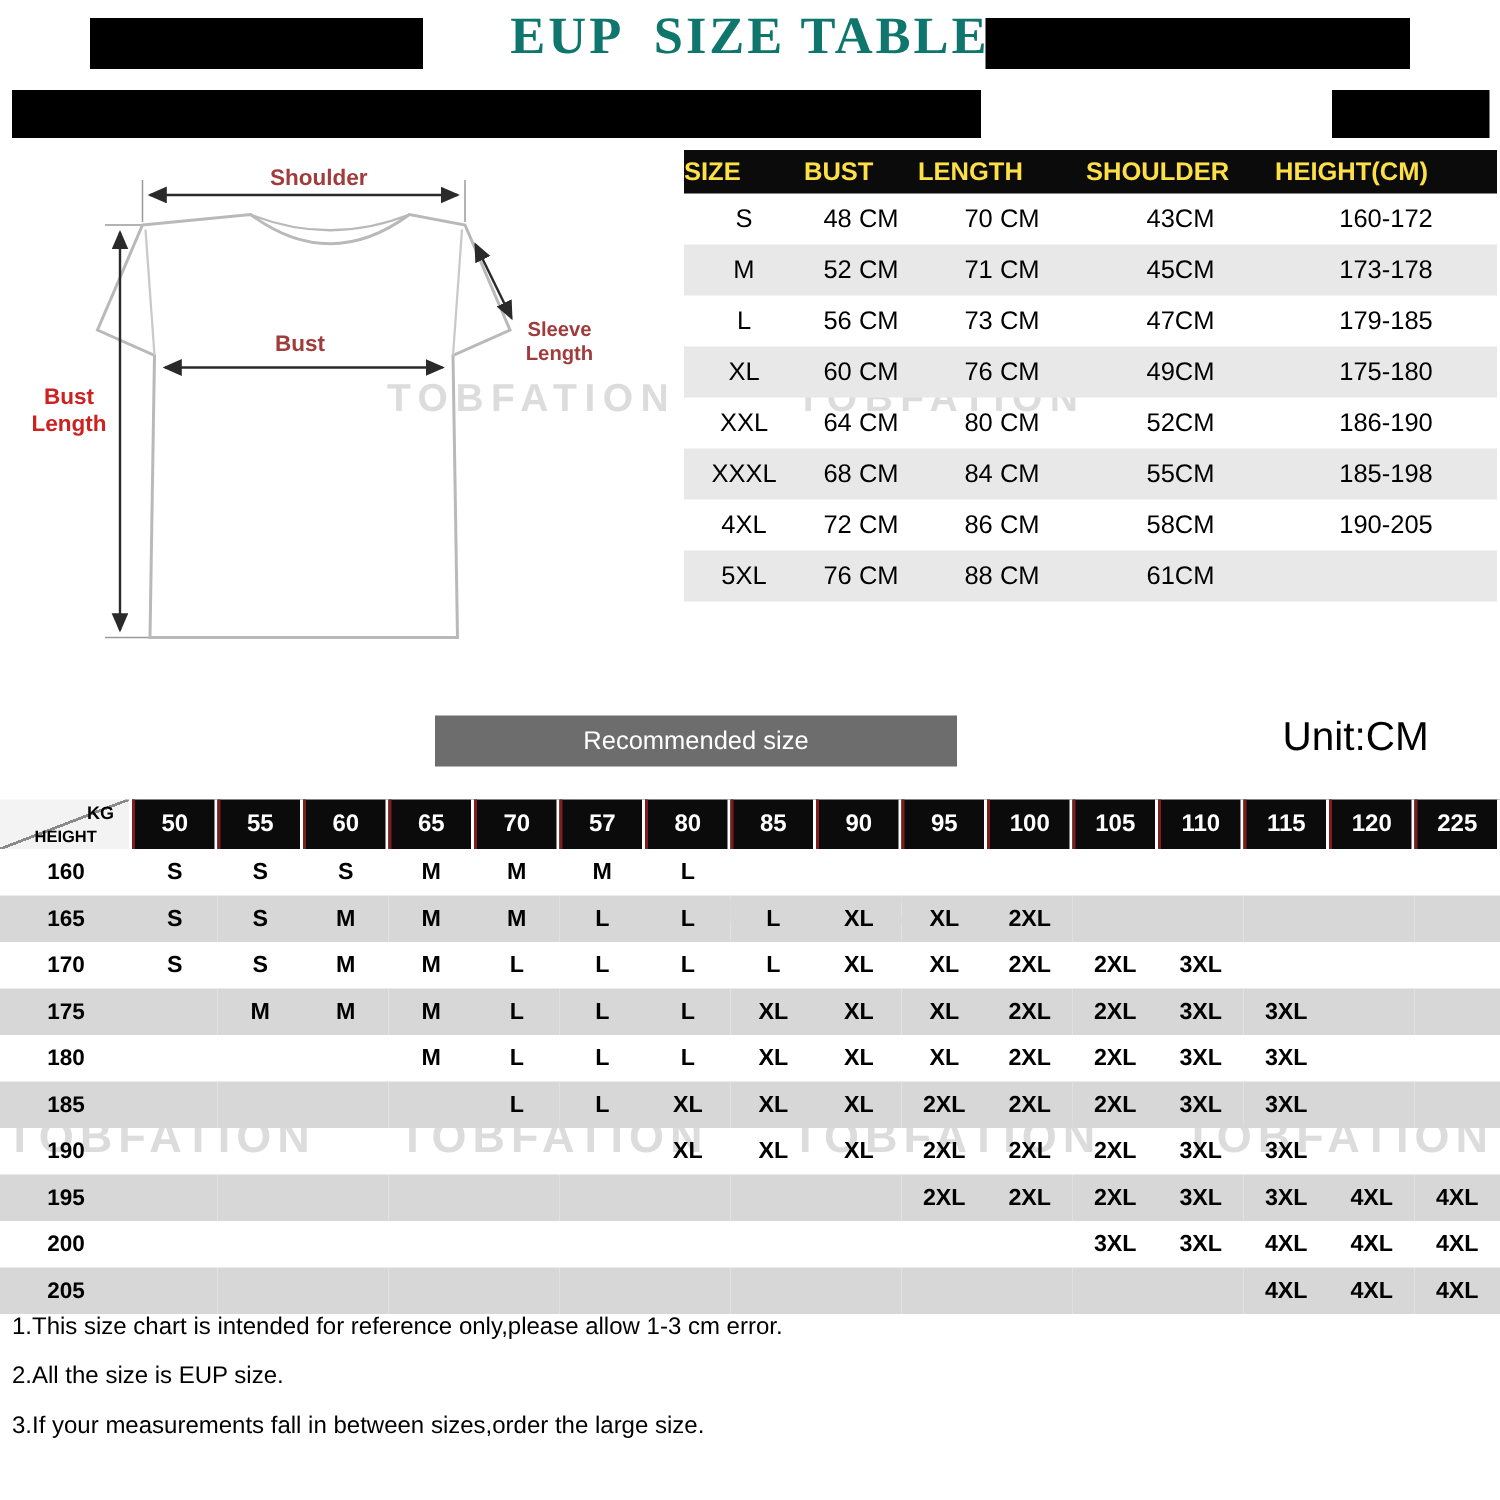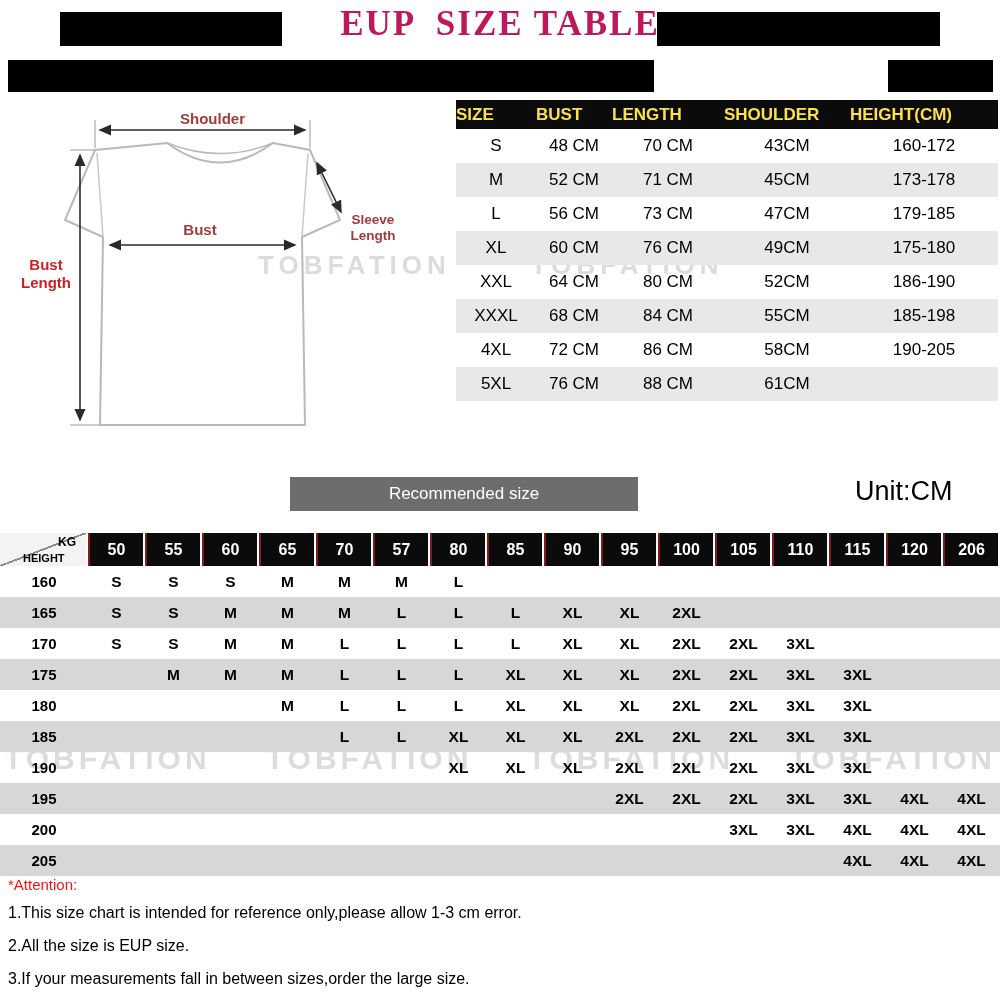--- a/index.html
+++ b/index.html
@@ -7,21 +7,21 @@
   .page { position:relative; width:1000px; height:1000px; background:#fff; overflow:hidden; }
 
   
   .bar { position:absolute; background:#000; }
   #bar-tl { left:60px;  top:12px; width:222px; height:34px; }
   #bar-tr { left:657px; top:12px; width:283px; height:34px; }
   #bar-bl { left:8px;   top:60px; width:646px; height:32px; }
   #bar-br { left:888px; top:60px; width:105px; height:32px; }
   .title { position:absolute; left:0; top:4px; width:100%; text-align:center;
            font-family:"Liberation Serif", serif; font-size:35px; font-weight:700;
-           letter-spacing:2px; white-space:pre; color:#be185d; }
+           letter-spacing:2px; white-space:pre; color:#0f766e; }
 
   
   #diagram { position:absolute; left:10px; top:100px; }
   .dlabel { position:absolute; font-weight:bold; text-align:center; line-height:1.18; }
   #lbl-shoulder { left:150px; top:110px; width:125px; font-size:15px; color:#a03c3c; }
   #lbl-bust     { left:150px; top:221px; width:100px; font-size:15px; color:#a03c3c; }
   #lbl-sleeve   { left:341px; top:212px; width:64px;  font-size:13.5px; color:#a03c3c; }
   #lbl-total    { left:12px;  top:256px; width:68px;  font-size:15px; color:#cc2222; }
 
   
@@ -234,21 +234,21 @@
           <th>57</th>
           <th>80</th>
           <th>85</th>
           <th>90</th>
           <th>95</th>
           <th>100</th>
           <th>105</th>
           <th>110</th>
           <th>115</th>
           <th>120</th>
-          <th>206</th>
+          <th>225</th>
         </tr>
     </thead>
     <tbody>
         <tr>
           <th>160</th>
           <td>S</td>
           <td>S</td>
           <td>S</td>
           <td>M</td>
           <td>M</td>
@@ -432,19 +432,18 @@
           <td></td>
           <td></td>
           <td>4XL</td>
           <td>4XL</td>
           <td>4XL</td>
         </tr>
       </tbody>
   </table>
 
   <div id="attention">
-    <div class="atitle">*Attention:</div>
     <div class="aline">1.This size chart is intended for reference only,please allow 1-3 cm error.</div>
     <div class="aline">2.All the size is EUP size.</div>
     <div class="aline">3.If your measurements fall in between sizes,order the large size.</div>
   </div>
 
 </div>
 
 </body></html>

